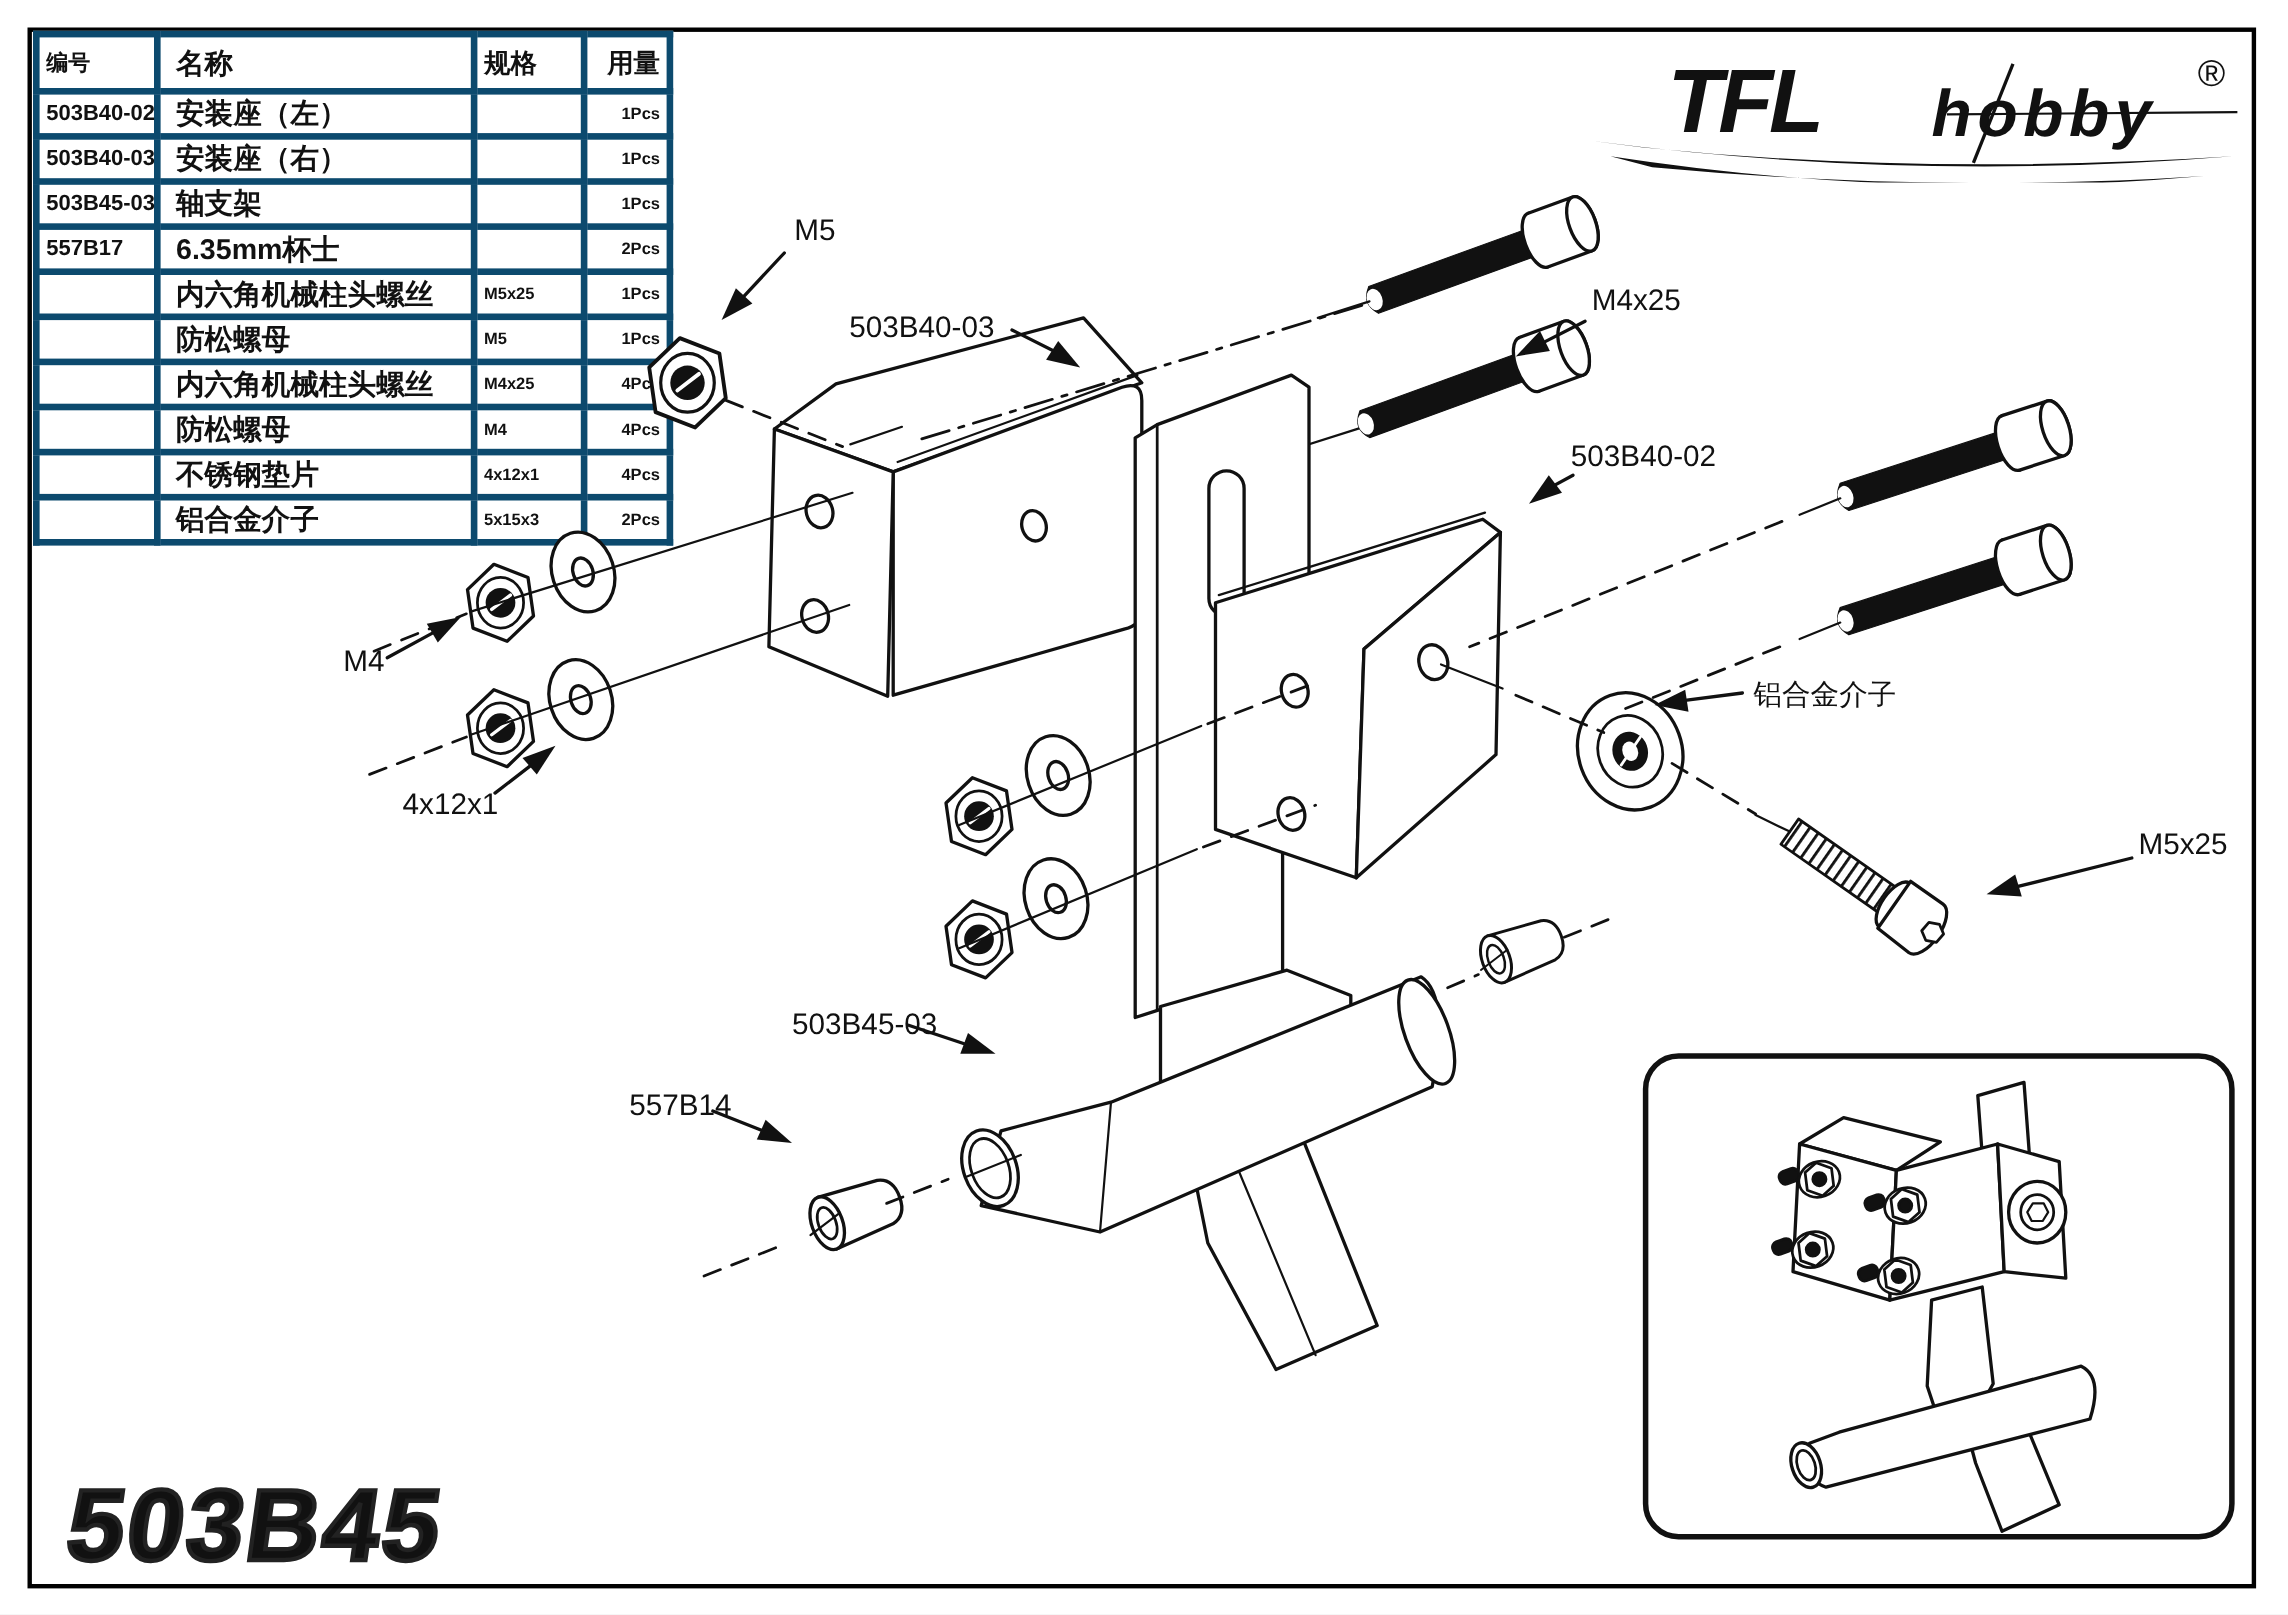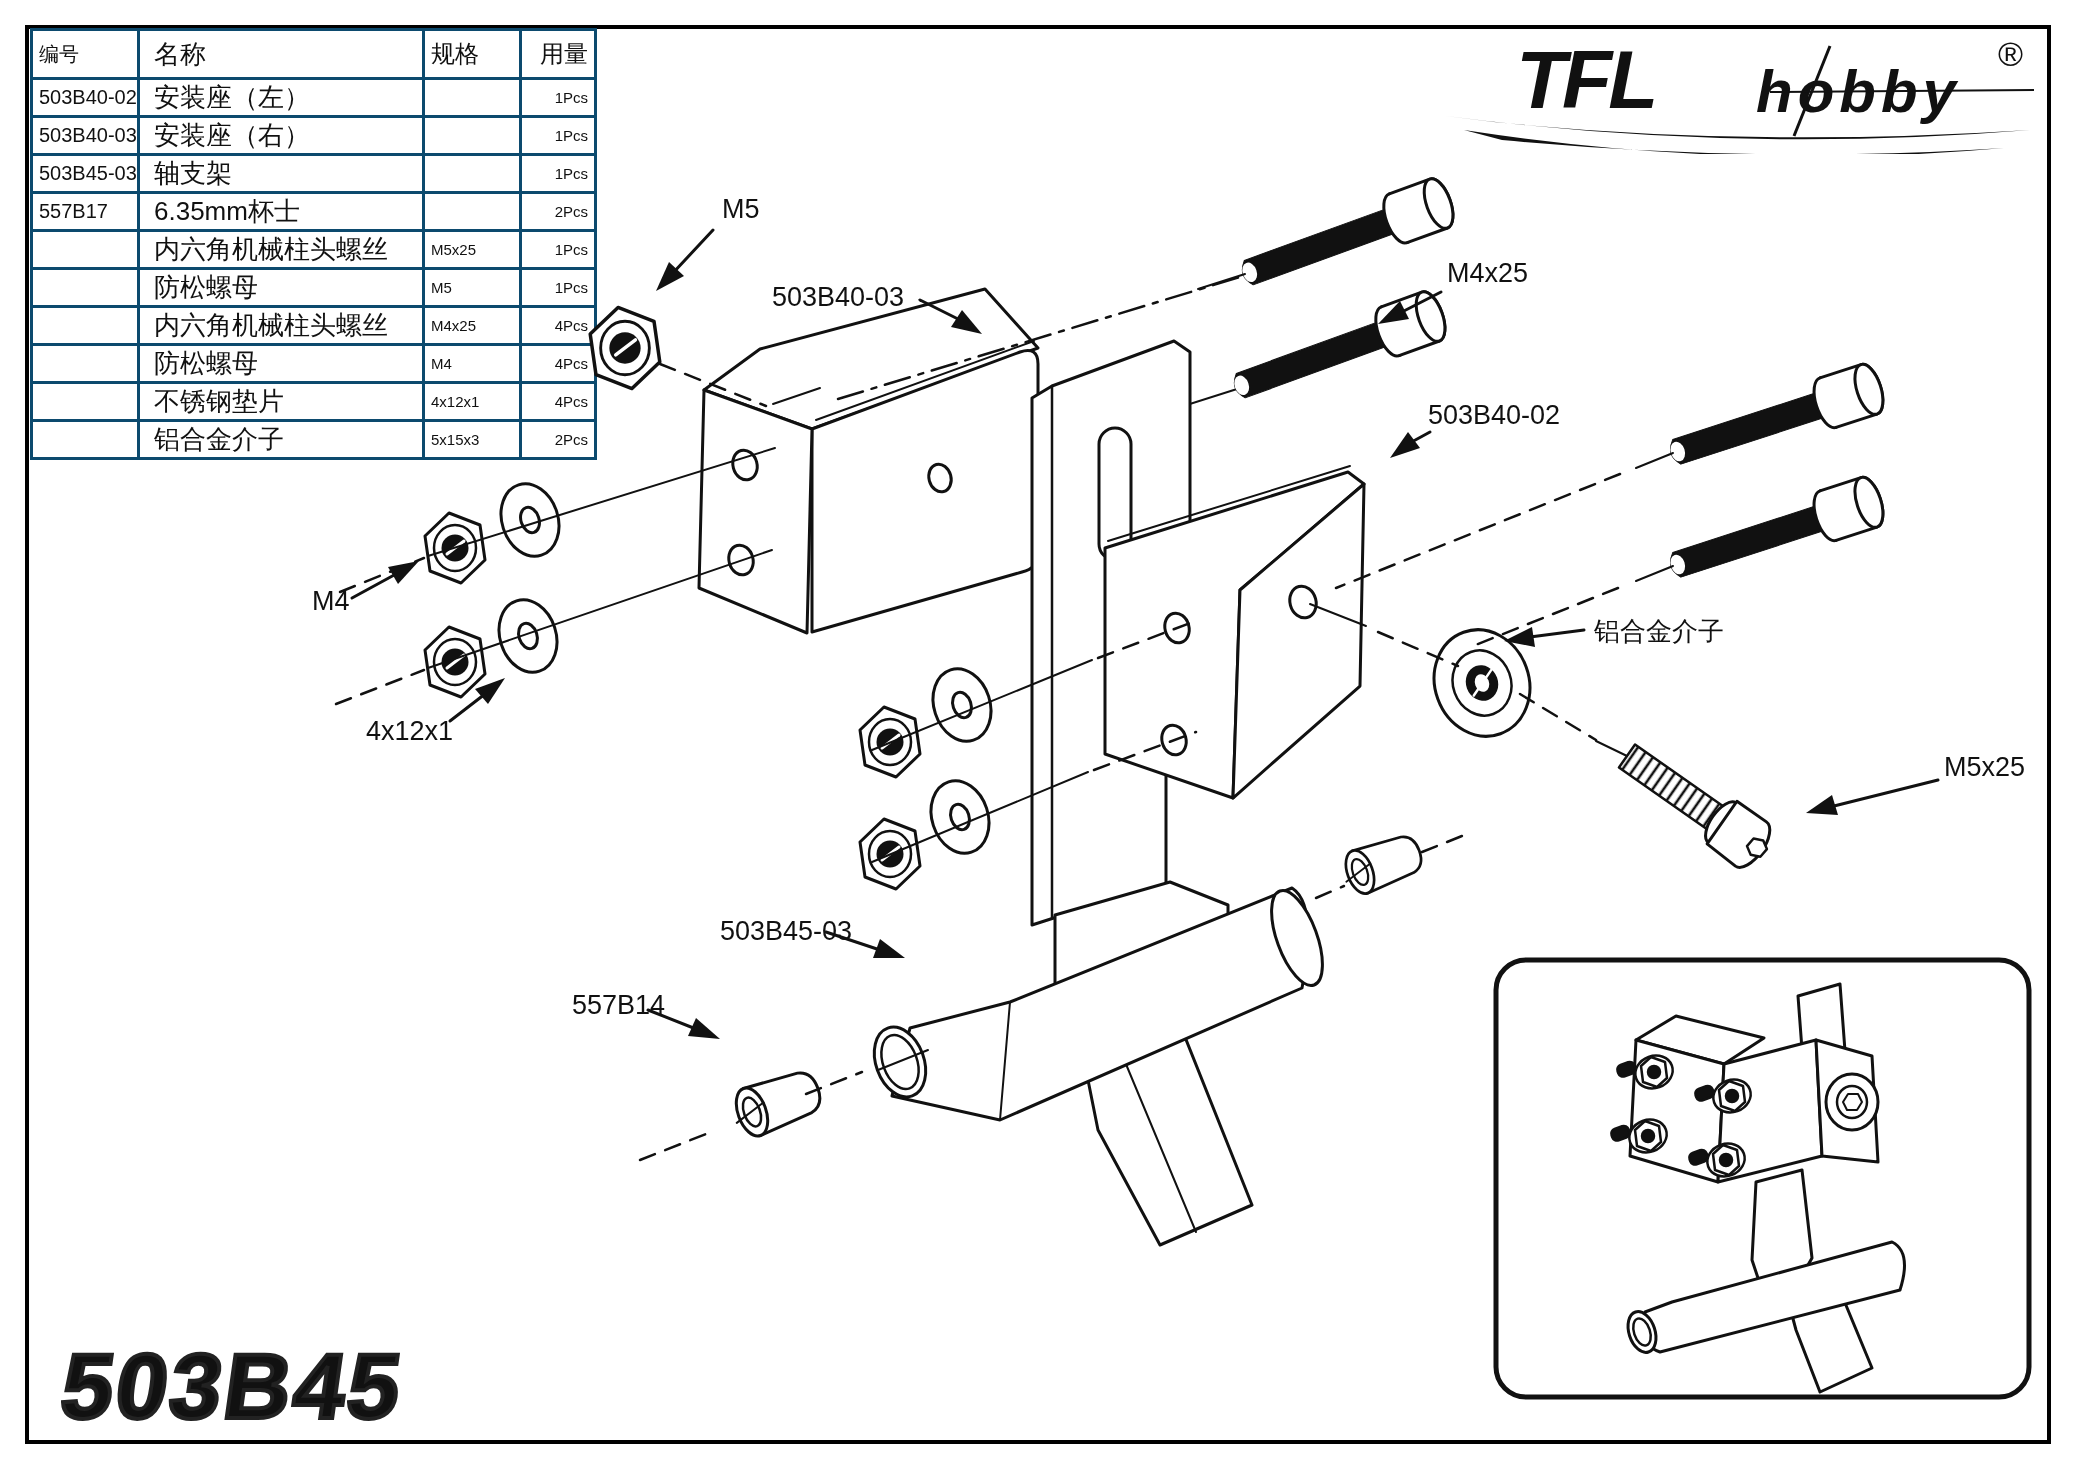--- a/index.html
+++ b/index.html
@@ -1,33 +1,33 @@
 <!DOCTYPE html>
 <html><head>
 <meta charset="utf-8">
 <style>
   html,body{margin:0;padding:0;background:#e8e8e8;}
   .page{position:relative;width:2080px;height:1468px;background:#ffffff;overflow:hidden;
         font-family:"Liberation Sans",sans-serif;color:#111;}
   .frame{position:absolute;left:25px;top:25px;width:2018px;height:1411px;border:4px solid #000;}
   
   table.parts{position:absolute;left:30px;top:28px;border-collapse:collapse;background:#fff;}
-  table.parts th,table.parts td{border:3px solid #0c4a6e;text-align:left;vertical-align:middle;
-    font-weight:normal;white-space:nowrap;}
+  table.parts th,table.parts td{border:6px solid #0c4a6e;text-align:left;vertical-align:middle;
+    font-weight:bold;white-space:nowrap;}
   table.parts th{height:46px;font-size:24px;padding:0 6px;}
   table.parts td{height:34px;font-size:15px;padding:0 6px;}
   table.parts .c0{width:92px;max-width:92px;font-size:20px;}
   table.parts .c1{width:262px;padding-left:14px;font-size:26px;}
   table.parts .c2{width:82px;}
   table.parts .c3{width:60px;text-align:right;}
   svg text{font-family:"Liberation Sans",sans-serif;fill:#111;}
   .lbl{font-size:27px;}
   .lblcn{font-size:26px;}
   
-  .logo{position:absolute;left:1438px;top:24px;width:610px;height:130px;text-align:center;}
+  .logo{position:absolute;left:1438px;top:36px;width:610px;height:130px;text-align:center;}
   
   .pn{position:absolute;left:40px;top:1320px;width:460px;height:130px;}
 </style>
 </head>
 <body>
 
 <div class="page">
   <div class="frame"></div>
 
   <table class="parts">

